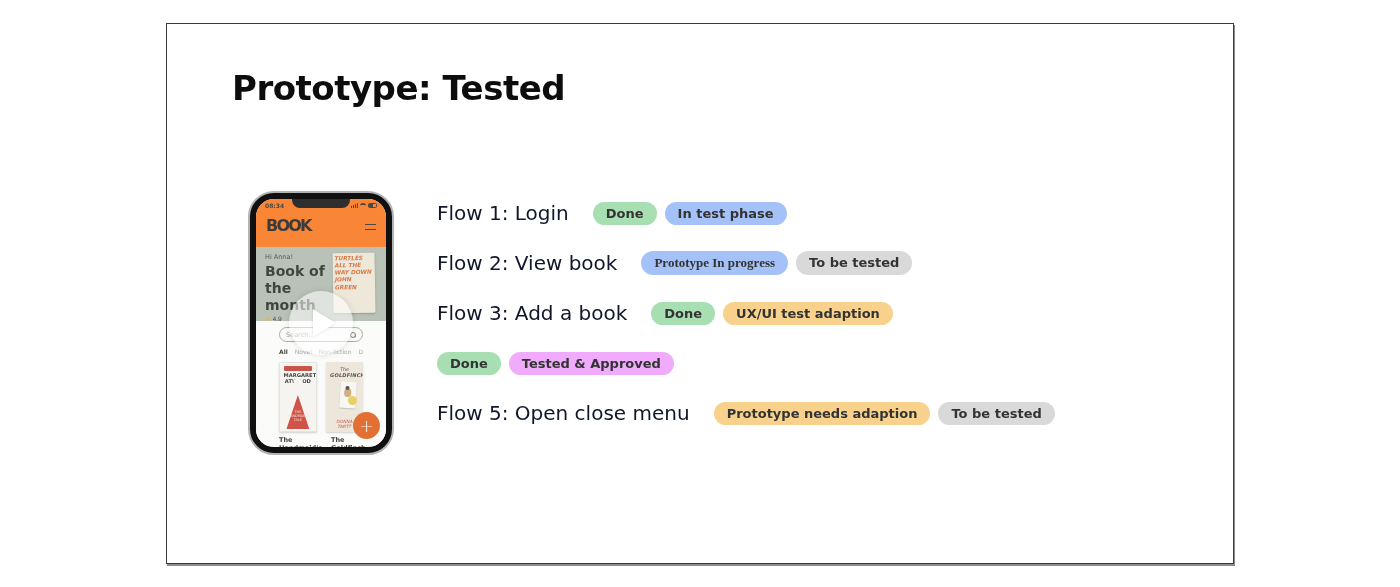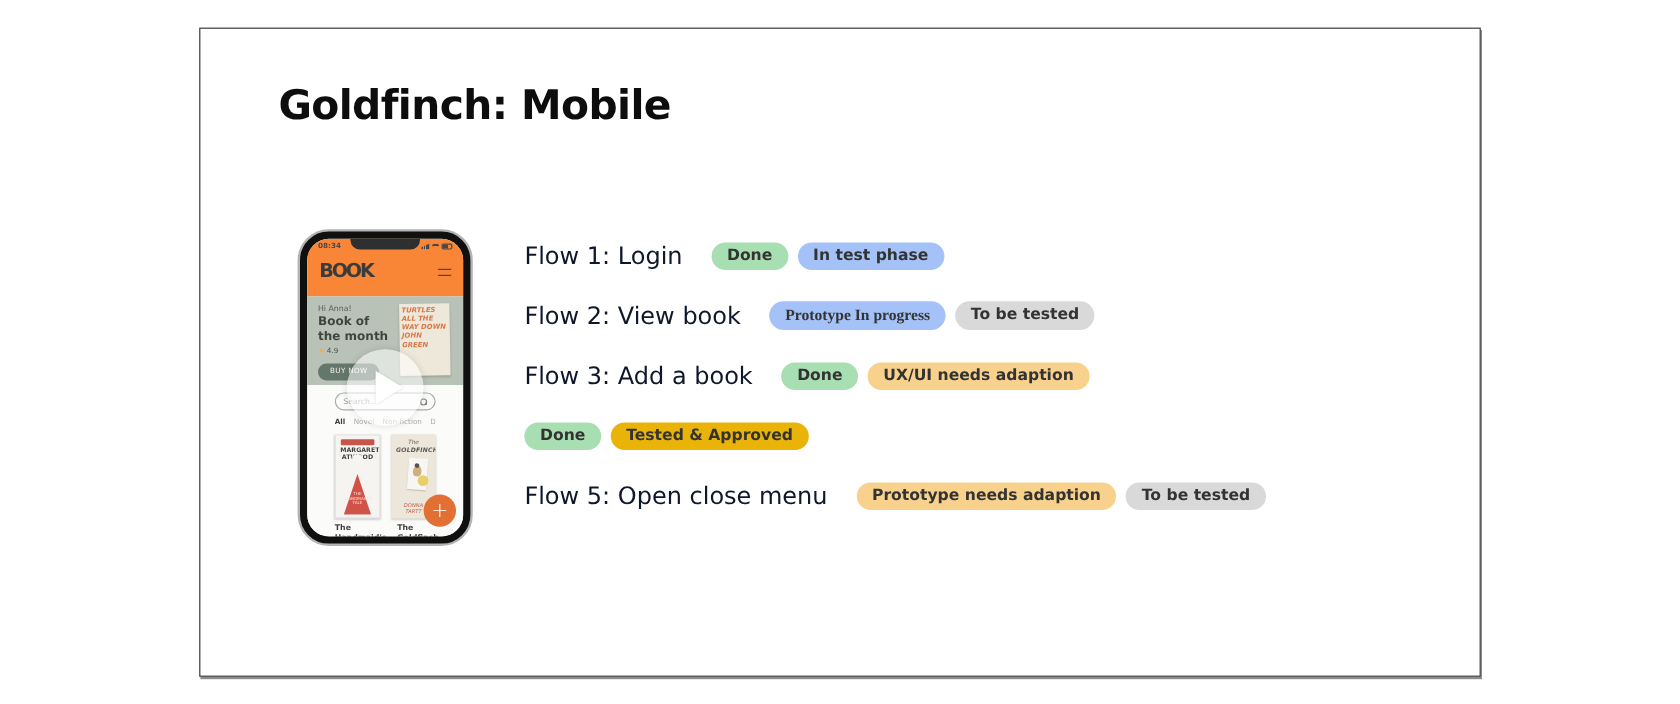--- a/index.html
+++ b/index.html
@@ -36,21 +36,21 @@
   .sb-icons { display:flex; gap:2px; align-items:flex-end; }
   .sig { width:7px; height:5px; background:linear-gradient(to right,#2a2a2a 0 1.4px,transparent 1.4px 2px,#2a2a2a 2px 3.4px,transparent 3.4px 4px,#2a2a2a 4px 5.4px,transparent 5.4px 6px,#2a2a2a 6px 7px); clip-path:polygon(0 60%,100% 0,100% 100%,0 100%); }
   .wifi { width:6px; height:5px; border-top:2px solid #2a2a2a; border-radius:50% 50% 0 0; }
   .batt { width:9px; height:5px; border:1px solid #2a2a2a; border-radius:1.5px; background:linear-gradient(to right,#2a2a2a 0 60%,transparent 60%); }
   .logo-row { display:flex; justify-content:space-between; align-items:center; padding:7px 10px 0; }
   .logo { font-size:16px; font-weight:800; letter-spacing:-1.8px; color:#1b1b1b; }
   .menu-ic { width:11px; height:6px; border-top:1.4px solid #2a2a2a; border-bottom:1.4px solid #2a2a2a; margin-top:2px; }
 
   .hero { height:74px; background:#aeb8aa; position:relative; padding:6px 9px; }
   .greet { font-size:6.5px; color:#39423a; }
-  .hero-title { font-size:10px; font-weight:bold; color:#1f271f; width:62px; line-height:1.2; margin-top:2px; }
+  .hero-title { font-size:14px; font-weight:bold; color:#1f271f; width:62px; line-height:1.2; margin-top:2px; }
   .rating { display:flex; align-items:center; gap:2px; margin-top:2px; }
   .star { font-size:6px; color:#e8a33d; }
   .rate-val { font-size:6px; color:#2d352d; }
   .buy-btn { display:inline-block; margin-top:4px; background:#4c6152; color:#f3f3ee; font-size:6px;
              padding:3.5px 10px; border-radius:8px; letter-spacing:.3px; }
   .feat-cover { position:absolute; right:11px; top:6px; width:42px; height:60px; background:#ebe5d4;
                 border-radius:1px; box-shadow:0 1px 2px rgba(0,0,0,.25); transform:rotate(-1deg);
                 padding:3px 2px; overflow:hidden; }
   .feat-line { font-size:7px; font-weight:bold; font-style:italic; color:#d2622b; line-height:1.02;
                transform:scale(.82); transform-origin:left top; white-space:nowrap; }
@@ -103,21 +103,21 @@
   .play-tri { width:0; height:0; border-top:14px solid transparent; border-bottom:14px solid transparent;
               border-left:23px solid #ffffff; margin-left:6px;
               filter:drop-shadow(0 0 1px rgba(0,0,0,.15)); }
 </style>
 </head>
 <body>
 
 <div class="canvas">
   <div class="card">
 
-    <h1 class="page-title">Goldfinch: Mobile</h1>
+    <h1 class="page-title">Prototype: Tested</h1>
 
     <div class="phone">
       <div class="screen">
         <div class="notch"></div>
 
         <div class="scr-header">
           <div class="statusbar">
             <span class="time">08:34</span>
             <span class="sb-icons">
               <span class="sig"></span>
@@ -214,28 +214,28 @@
         <span class="badges">
           <span class="badge" style="background: rgb(164, 194, 247); font-family: Liberation Serif, serif;">Prototype In progress</span>
           <span class="badge" style="background: rgb(217, 217, 217);">To be tested</span>
         </span>
       </div>
 
       <div class="flow-row">
         <a class="flow-link">Flow 3: Add a book</a>
         <span class="badges">
           <span class="badge" style="background: rgb(168, 223, 178);">Done</span>
-          <span class="badge" style="background: rgb(248, 210, 140);">UX/UI needs adaption</span>
+          <span class="badge" style="background: rgb(248, 210, 140);">UX/UI test adaption</span>
         </span>
       </div>
 
       <div class="flow-row">
         <span class="badges">
           <span class="badge" style="background: rgb(168, 223, 178);">Done</span>
-          <span class="badge" style="background: #eab308;">Tested &amp; Approved</span>
+          <span class="badge" style="background: #f0abfc;">Tested &amp; Approved</span>
         </span>
       </div>
 
       <div class="flow-row">
         <a class="flow-link">Flow 5: Open close menu</a>
         <span class="badges">
           <span class="badge" style="background: rgb(248, 210, 140);">Prototype needs adaption</span>
           <span class="badge" style="background: rgb(217, 217, 217);">To be tested</span>
         </span>
       </div>

